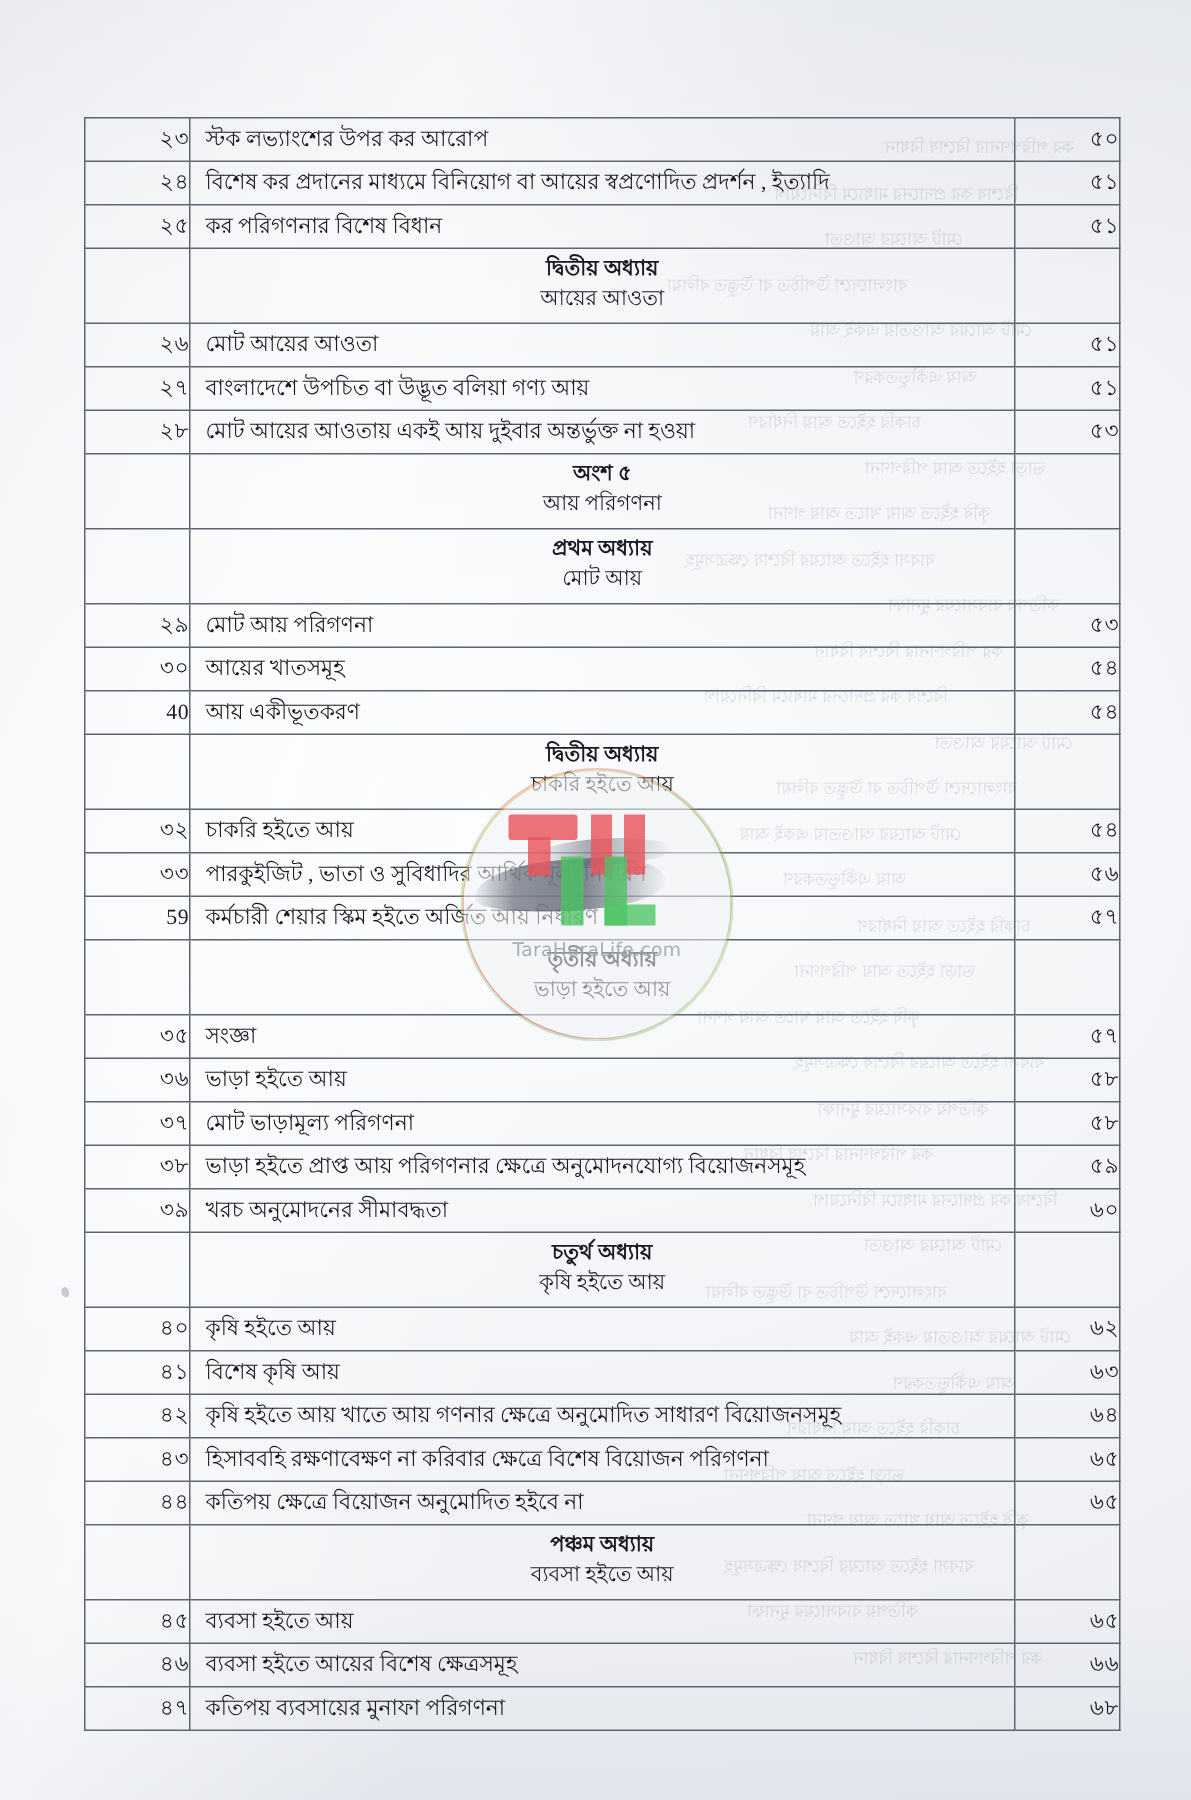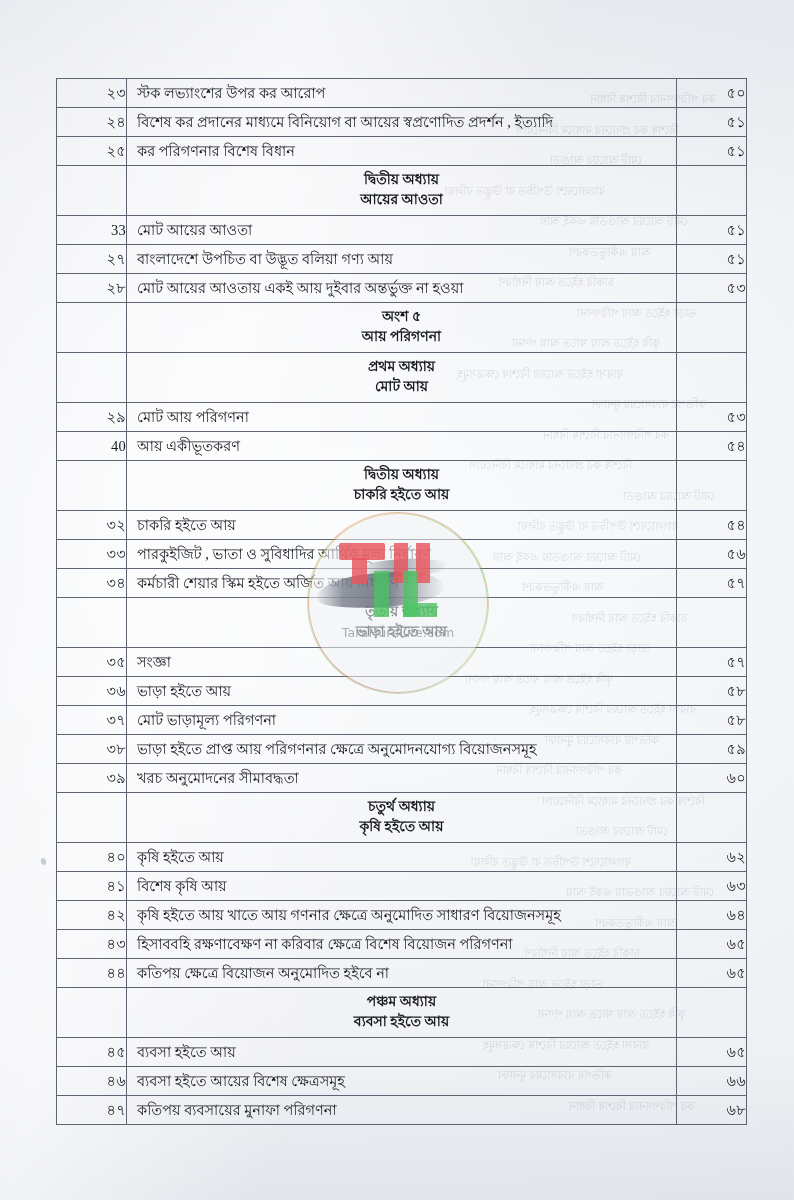--- a/index.html
+++ b/index.html
@@ -101,21 +101,21 @@
   
   .head-cell {
     text-align: center;
     font-size: 14px;
     font-weight: bold;
     padding: 4px 0 5px 0 !important;
     line-height: 20px;
   }
   .head-cell .l1, .head-cell .l2 { display: block; }
   .head-cell .l1 { font-weight: bold; }
-  .head-cell .l2 { font-weight: bold; }
+  .head-cell .l2 { font-weight: normal; }
 
   .blank { height: 28px; }
 
   
   #watermark {
     position: absolute;
     left: 308px;
     top: 513px;
     width: 180px;
     height: 180px;
@@ -290,21 +290,21 @@
       </tr>
       <tr>
         <td class="blank"></td>
         <td class="head-cell">
           <span class="l1">দ্বিতীয় অধ্যায়</span>
           <span class="l2">আয়ের আওতা</span>
         </td>
         <td class="blank"></td>
       </tr>
       <tr>
-        <td class="num">33</td>
+        <td class="num">২৬</td>
         <td class="title">মোট আয়ের আওতা</td>
         <td class="page">৫১</td>
       </tr>
       <tr>
         <td class="num">২৭</td>
         <td class="title">বাংলাদেশে উপচিত বা উদ্ভূত বলিয়া গণ্য আয়</td>
         <td class="page">৫১</td>
       </tr>
       <tr>
         <td class="num">২৮</td>
@@ -326,20 +326,25 @@
           <span class="l2">মোট আয়</span>
         </td>
         <td class="blank"></td>
       </tr>
       <tr>
         <td class="num">২৯</td>
         <td class="title">মোট আয় পরিগণনা</td>
         <td class="page">৫৩</td>
       </tr>
       <tr>
+        <td class="num">৩০</td>
+        <td class="title">আয়ের খাতসমূহ</td>
+        <td class="page">৫৪</td>
+      </tr>
+      <tr>
         <td class="num">40</td>
         <td class="title">আয় একীভূতকরণ</td>
         <td class="page">৫৪</td>
       </tr>
       <tr>
         <td class="blank"></td>
         <td class="head-cell">
           <span class="l1">দ্বিতীয় অধ্যায়</span>
           <span class="l2">চাকরি হইতে আয়</span>
         </td>
@@ -349,21 +354,21 @@
         <td class="num">৩২</td>
         <td class="title">চাকরি হইতে আয়</td>
         <td class="page">৫৪</td>
       </tr>
       <tr>
         <td class="num">৩৩</td>
         <td class="title">পারকুইজিট , ভাতা ও সুবিধাদির আর্থিক মূল্য নির্ধারণ</td>
         <td class="page">৫৬</td>
       </tr>
       <tr>
-        <td class="num">৩৪</td>
+        <td class="num">59</td>
         <td class="title">কর্মচারী শেয়ার স্কিম হইতে অর্জিত আয় নির্ধারণ</td>
         <td class="page">৫৭</td>
       </tr>
       <tr>
         <td class="blank"></td>
         <td class="head-cell">
           <span class="l1">তৃতীয় অধ্যায়</span>
           <span class="l2">ভাড়া হইতে আয়</span>
         </td>
         <td class="blank"></td>

